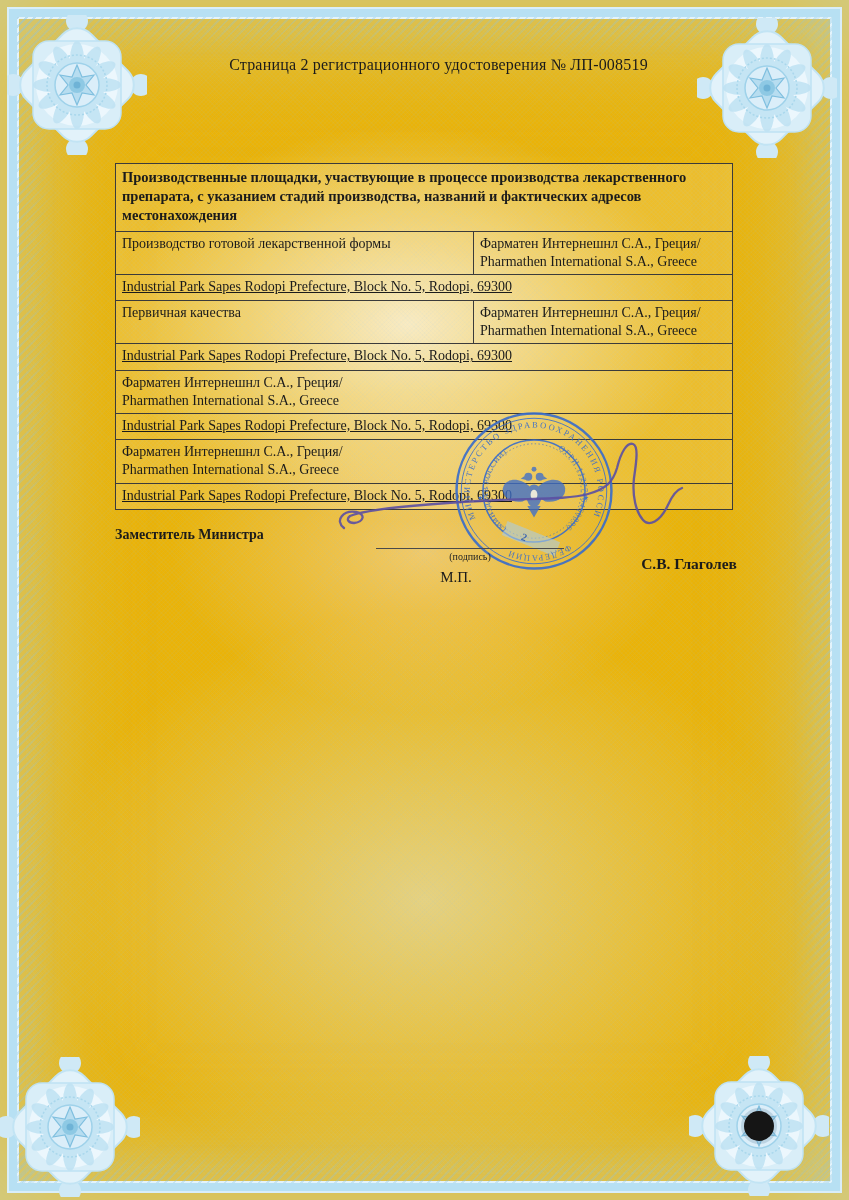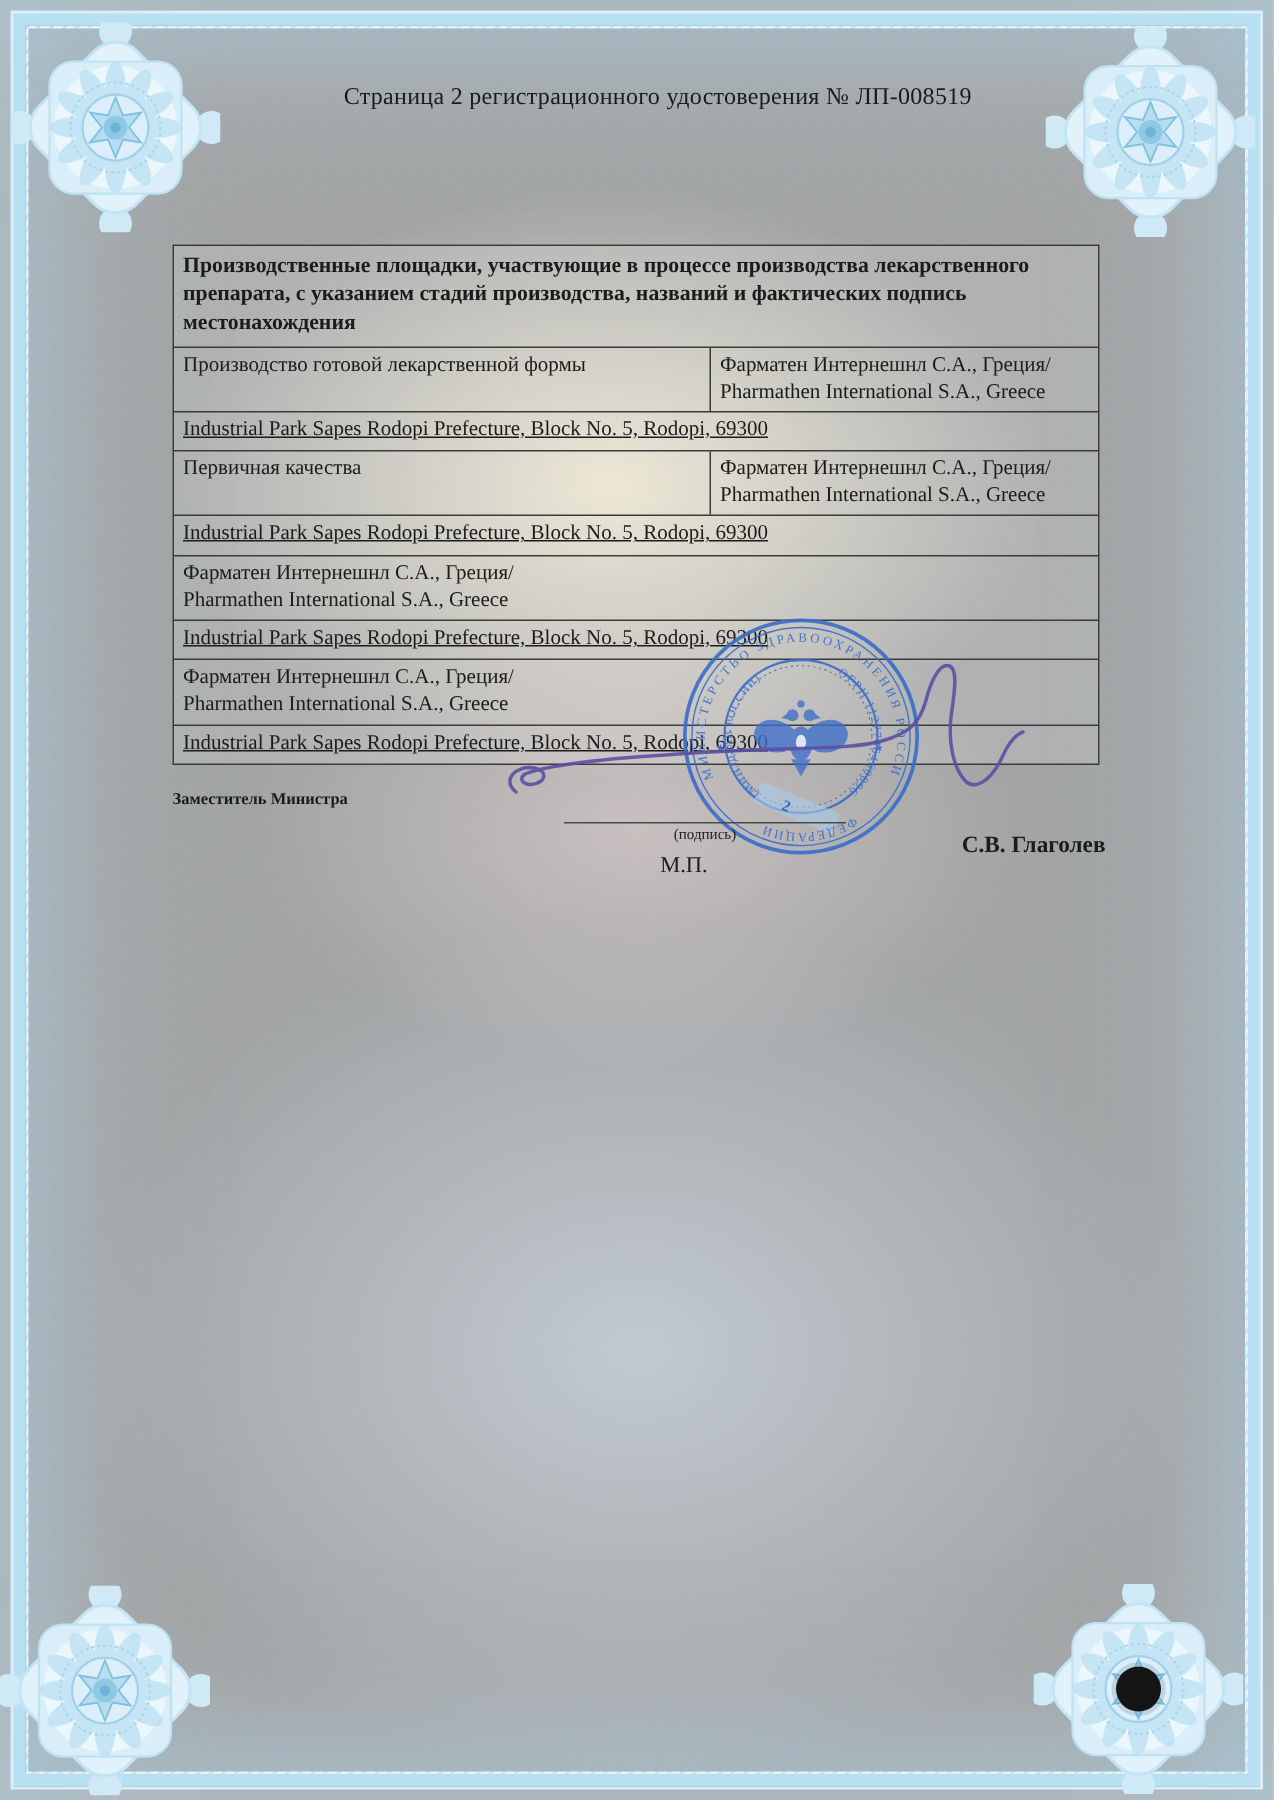--- a/index.html
+++ b/index.html
@@ -1,21 +1,21 @@
 <!DOCTYPE html>
 <html><head>
 <meta charset="utf-8">
 <style>
   html,body{margin:0;padding:0;}
   body{
     width:849px;height:1200px;overflow:hidden;
     font-family:"Liberation Serif", serif;
     background:#fdfdfd;color:#1b1b1b;position:relative;
   }
-  .page{position:absolute;inset:0;background:#a3a3a3;}
+  .page{position:absolute;inset:0;background:#eab308;}
 
   
   .tint{position:absolute;inset:0;pointer-events:none;
     background:
       radial-gradient(ellipse 46% 22% at 48% 27%, rgba(250,241,216,0.85), rgba(250,241,216,0) 75%),
       radial-gradient(ellipse 40% 18% at 50% 46%, rgba(249,228,225,0.45), rgba(249,228,225,0) 75%),
       radial-gradient(ellipse 55% 30% at 50% 75%, rgba(225,240,249,0.5), rgba(225,240,249,0) 80%);
   }
   .vignette{position:absolute;inset:0;pointer-events:none;
     box-shadow:inset 0 0 110px 26px rgba(188,224,242,0.55);}
@@ -53,21 +53,21 @@
     border:1.6px solid #3b3b3b;font-size:14px;line-height:1.3;background:rgba(255,255,255,0.15);}
   .t-row{border-top:1.4px solid #3b3b3b;display:flex;}
   .t-row:first-child{border-top:none;}
   .t-head{font-weight:bold;font-size:14.5px;padding:4px 7px 6px 6px;min-height:46px;}
   .cell{box-sizing:border-box;padding:3px 6px;}
   .stage{width:358px;border-right:1.4px solid #3b3b3b;min-height:39px;}
   .org{flex:1;min-height:39px;}
   .addr{padding:3px 6px 4px 6px;min-height:17px;text-decoration:underline;}
 
   
-  .sig-position{position:absolute;left:115px;top:527px;font-weight:bold;font-size:11px;}
+  .sig-position{position:absolute;left:115px;top:527px;font-weight:bold;font-size:14px;}
   .sig-name{position:absolute;right:112px;top:555px;font-weight:bold;font-size:15.5px;}
   .sig-line{position:absolute;left:376px;top:548px;width:188px;border-top:1.2px solid #4a4a4a;}
   .sig-caption{position:absolute;left:376px;top:551px;width:188px;text-align:center;font-size:10px;color:#222;}
   .seal-mark{position:absolute;left:376px;top:569px;width:160px;text-align:center;font-size:15px;}
 
   .stamp{position:absolute;left:449px;top:406px;width:170px;height:170px;pointer-events:none;opacity:.92;}
   .signature-svg{position:absolute;left:330px;top:420px;width:380px;height:140px;pointer-events:none;}
 </style>
 </head>
 <body>
@@ -130,21 +130,21 @@
     </svg>
   <svg class="rosette br">
       <use href="#rosette"></use>
     </svg>
   <div class="hole-punch"></div>
 
   <div class="doc-header">Страница 2 регистрационного удостоверения № ЛП-008519</div>
 
   <div class="sites-table">
     <div class="t-row">
-      <div class="t-head">Производственные площадки, участвующие в процессе производства лекарственного препарата, с указанием стадий производства, названий и фактических подпись местонахождения</div>
+      <div class="t-head">Производственные площадки, участвующие в процессе производства лекарственного препарата, с указанием стадий производства, названий и фактических адресов местонахождения</div>
     </div>
 
     <div class="t-row">
       <div class="cell stage">Производство готовой лекарственной формы</div>
       <div class="cell org">
         <div>Фарматен Интернешнл С.А., Греция/</div>
         <div>Pharmathen International S.A., Greece</div>
       </div>
     </div>
     <div class="t-row">

